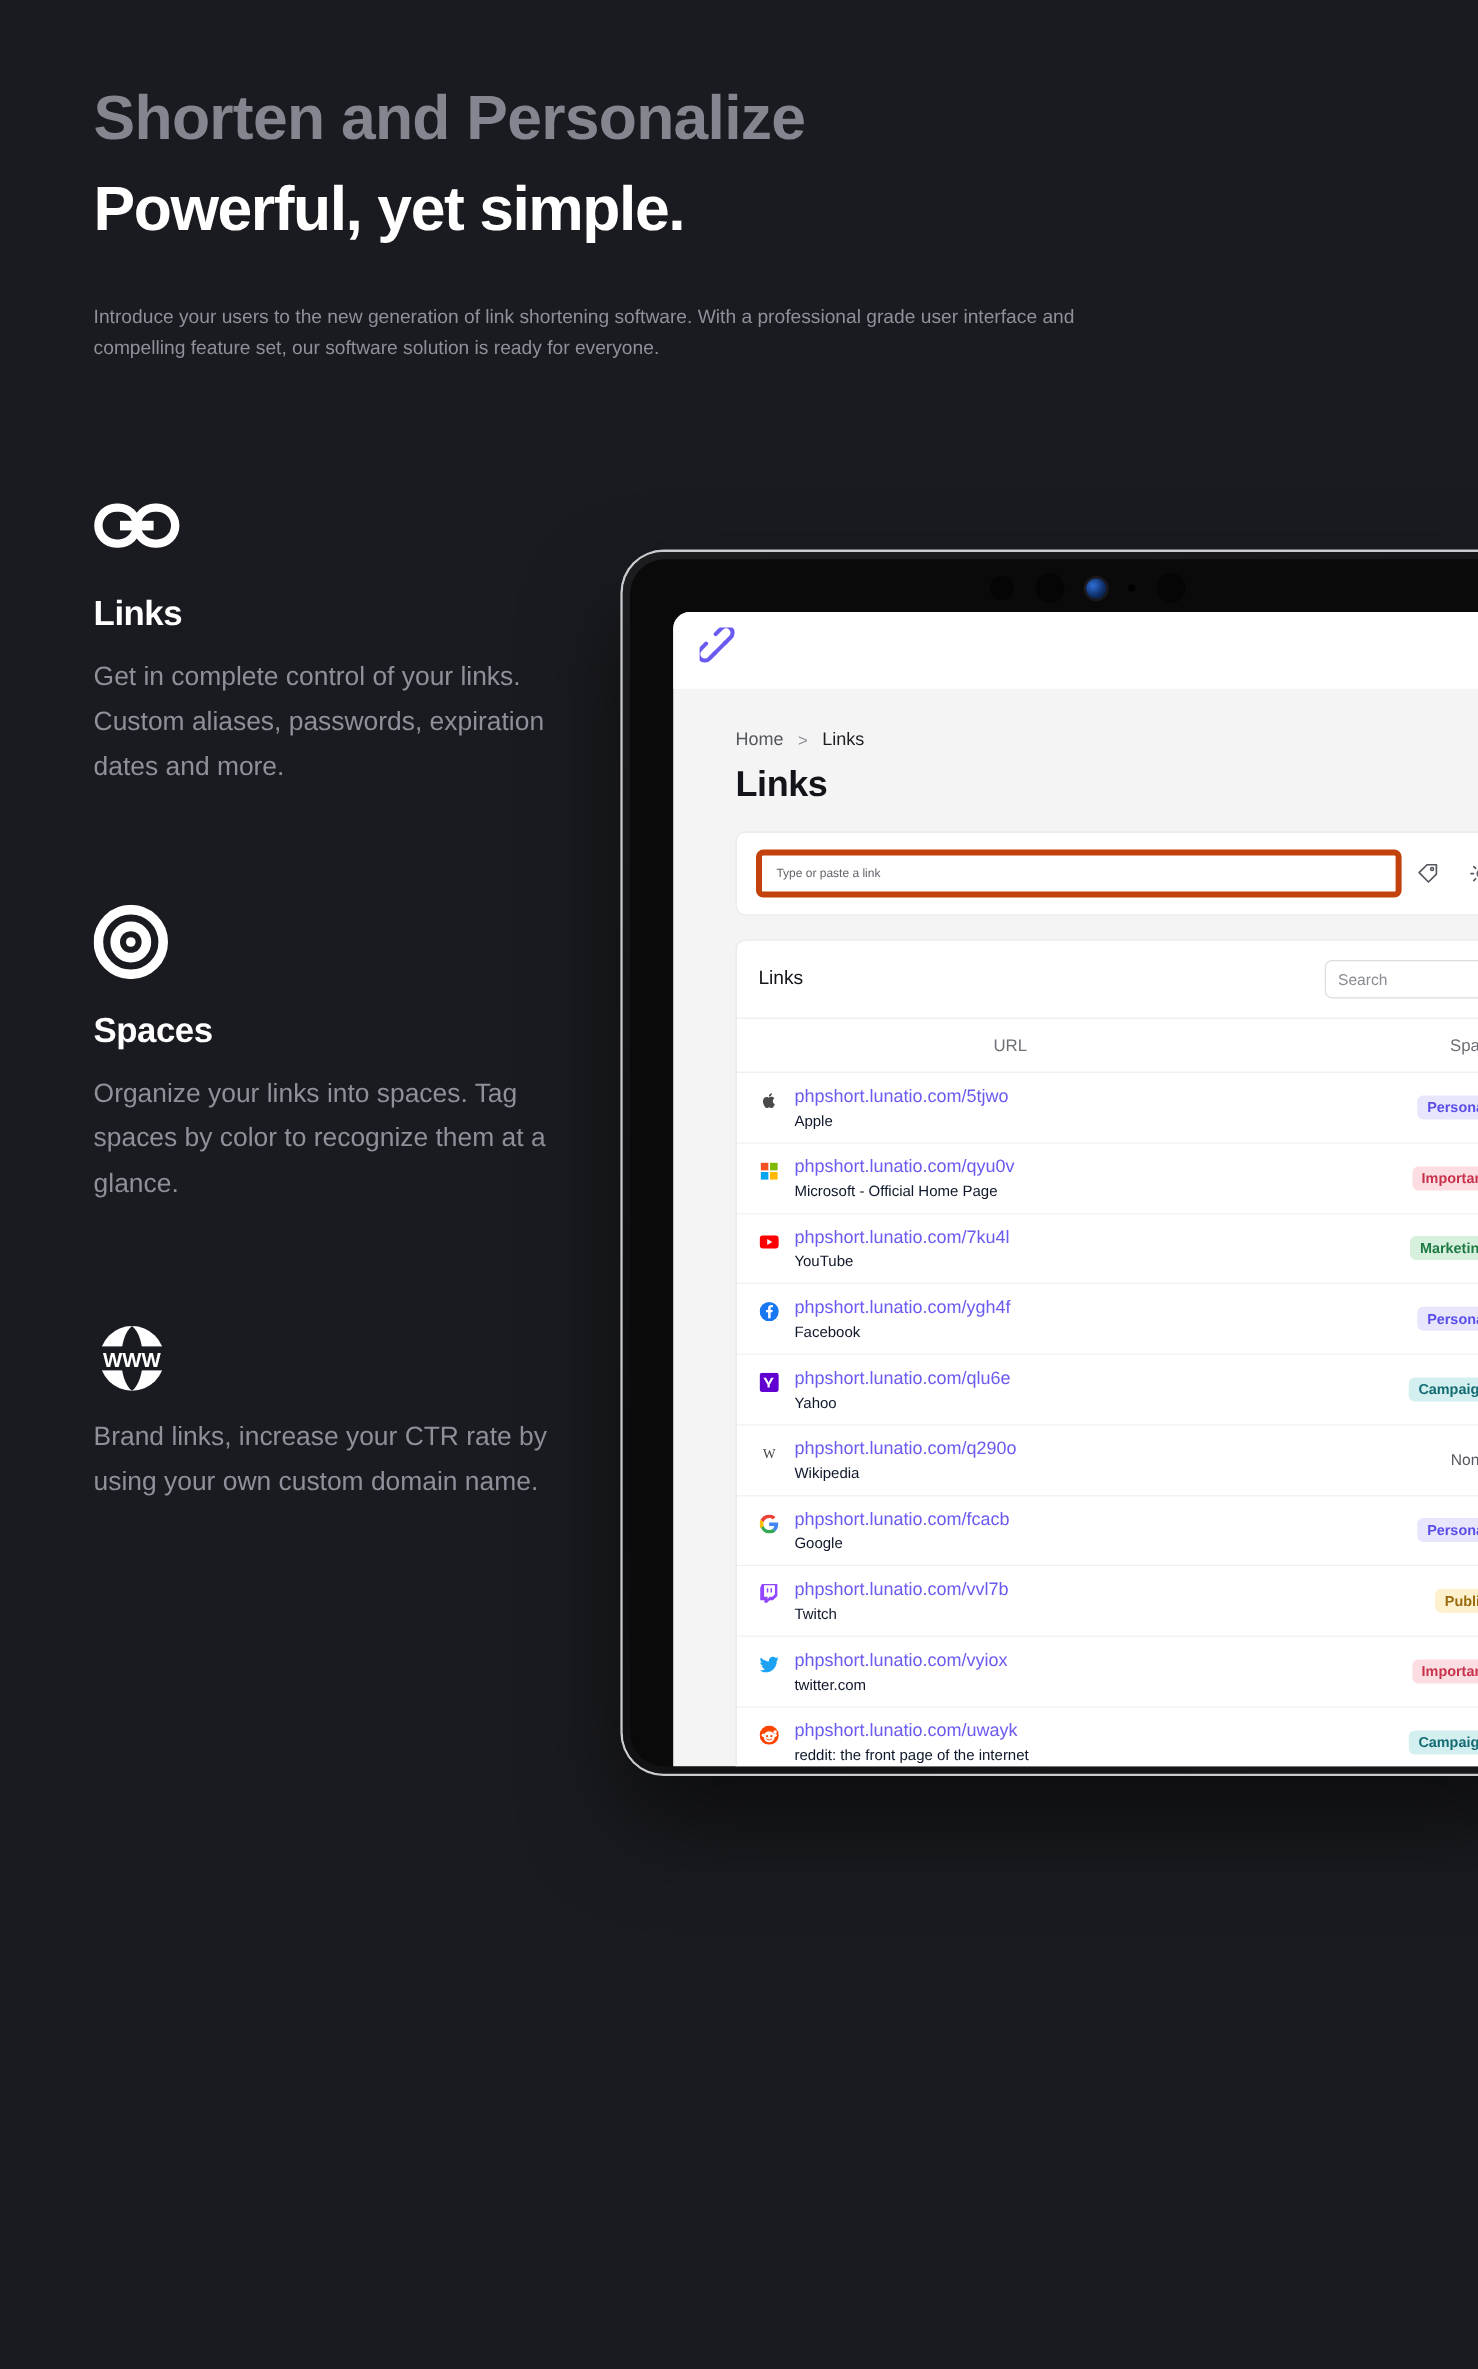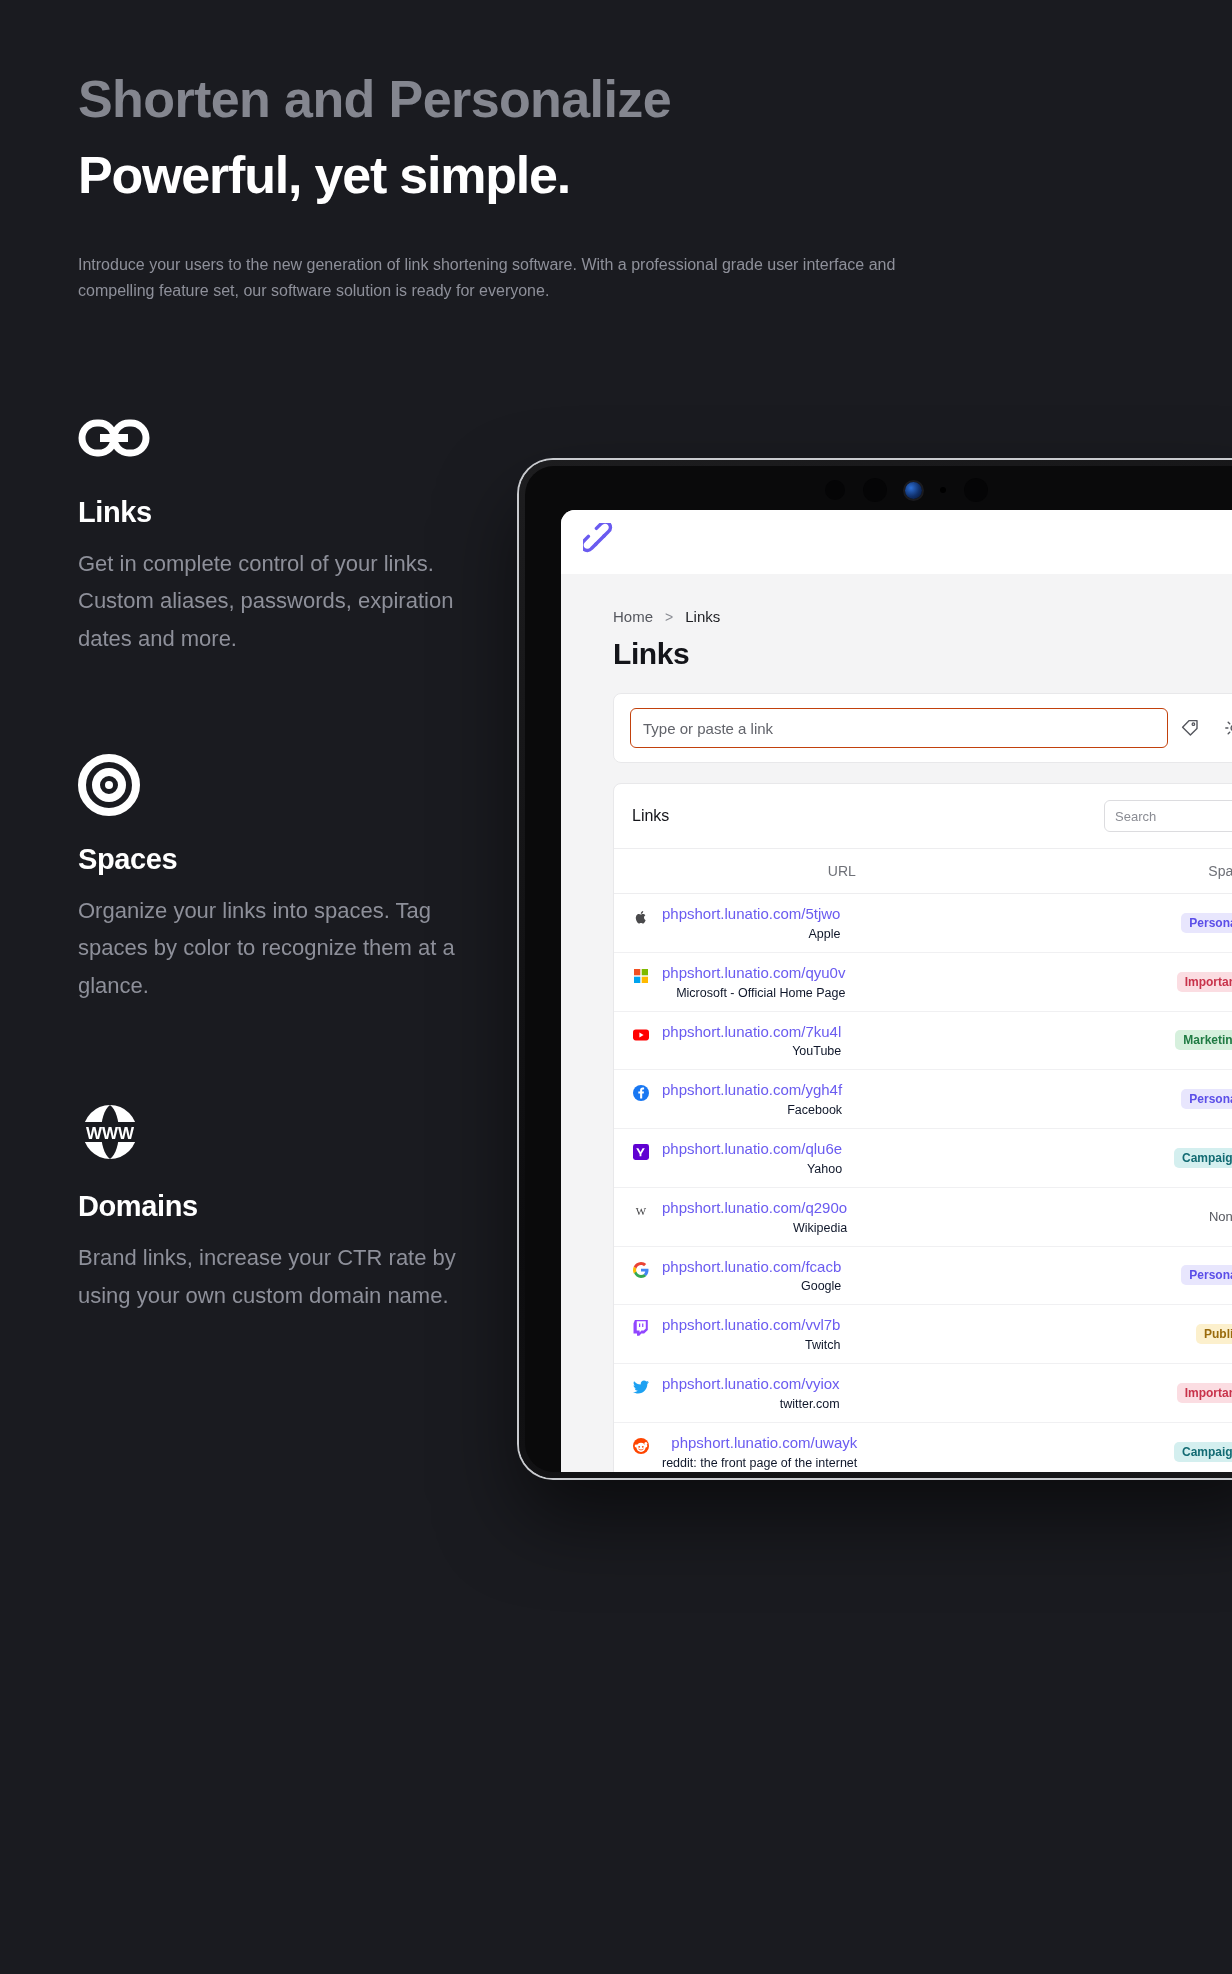--- a/index.html
+++ b/index.html
@@ -96,22 +96,22 @@
   }
 
   
   .shorten-card {
     margin-top: 22px; margin-left: 0;
     background: #fff; border: 1px solid #e8e8ea; border-radius: 8px;
     padding: 14px 16px; display: flex; align-items: center; gap: 0;
     width: 660px;
   }
   .shorten-input {
-    flex: 1; height: 40px; border: 1px solid #c2410c; border-radius: 6px;
-    padding: 0 12px; font-size: 15px; color: #62646b;
+    flex: 1; height: 40px; border: 5px solid #c2410c; border-radius: 6px;
+    padding: 0 12px; font-size: 10px; color: #62646b;
     display: flex; align-items: center; background: #fff;
   }
   .icon-btn {
     width: 44px; height: 40px; display: flex; align-items: center;
     justify-content: center; color: #55575e; border-left: 0;
   }
 
   
   .links-card {
     margin-top: 20px; background: #fff;
@@ -132,21 +132,21 @@
   table.links-table { width: 100%; border-collapse: collapse; }
   table.links-table th {
     text-align: center; font-size: 14px; font-weight: 400; color: #6e7077;
     padding: 14px 18px; border-bottom: 1px solid #ededef;
   }
   table.links-table th.col-space { text-align: right; padding-right: 24px; }
   table.links-table td {
     padding: 11px 18px; border-bottom: 1px solid #f0f0f2; vertical-align: middle;
   }
   table.links-table td.col-space { text-align: right; padding-right: 24px; }
-  .url-cell { display: flex; align-items: flex-start; gap: 12px; text-align: right; }
+  .url-cell { display: flex; align-items: flex-start; gap: 12px; }
   .fav { width: 18px; height: 18px; flex: 0 0 18px; margin-top: 3px;
          display: flex; align-items: center; justify-content: center; }
   .url-main { font-size: 15px; color: #6a5bf0; line-height: 1.25; }
   .url-sub { font-size: 12.5px; color: #0f172a; margin-top: 3px; }
 
   .badge {
     display: inline-block; font-size: 12px; font-weight: 700;
     padding: 3px 8px; border-radius: 5px; white-space: nowrap;
   }
   .badge-none { background: transparent; color: #55575e; font-weight: 400; font-size: 13px; }
@@ -190,21 +190,20 @@
 
       <div class="feature">
         <div class="feature-icon">
           <svg width="64" height="64" viewBox="0 0 64 64" aria-hidden="true">
             <circle cx="32" cy="32" r="27" fill="#fff"></circle>
             <path d="M32 5 C20 14 20 50 32 59 C44 50 44 14 32 5 Z" fill="#1a1b20"></path>
             <rect x="2" y="22" width="60" height="20" fill="#1a1b20"></rect>
             <text x="32" y="39" font-family="'Liberation Sans',sans-serif" font-size="17" font-weight="700" fill="#fff" text-anchor="middle">WWW</text>
           </svg>
         </div>
-        <div class="feature-title">Domains</div>
         <div class="feature-desc">Brand links, increase your CTR rate by using your own custom domain name.</div>
       </div>
 
     </div>
   </div>
 
   <div class="tablet">
     <div class="tablet-inner">
 
       <div class="camera-bar">

